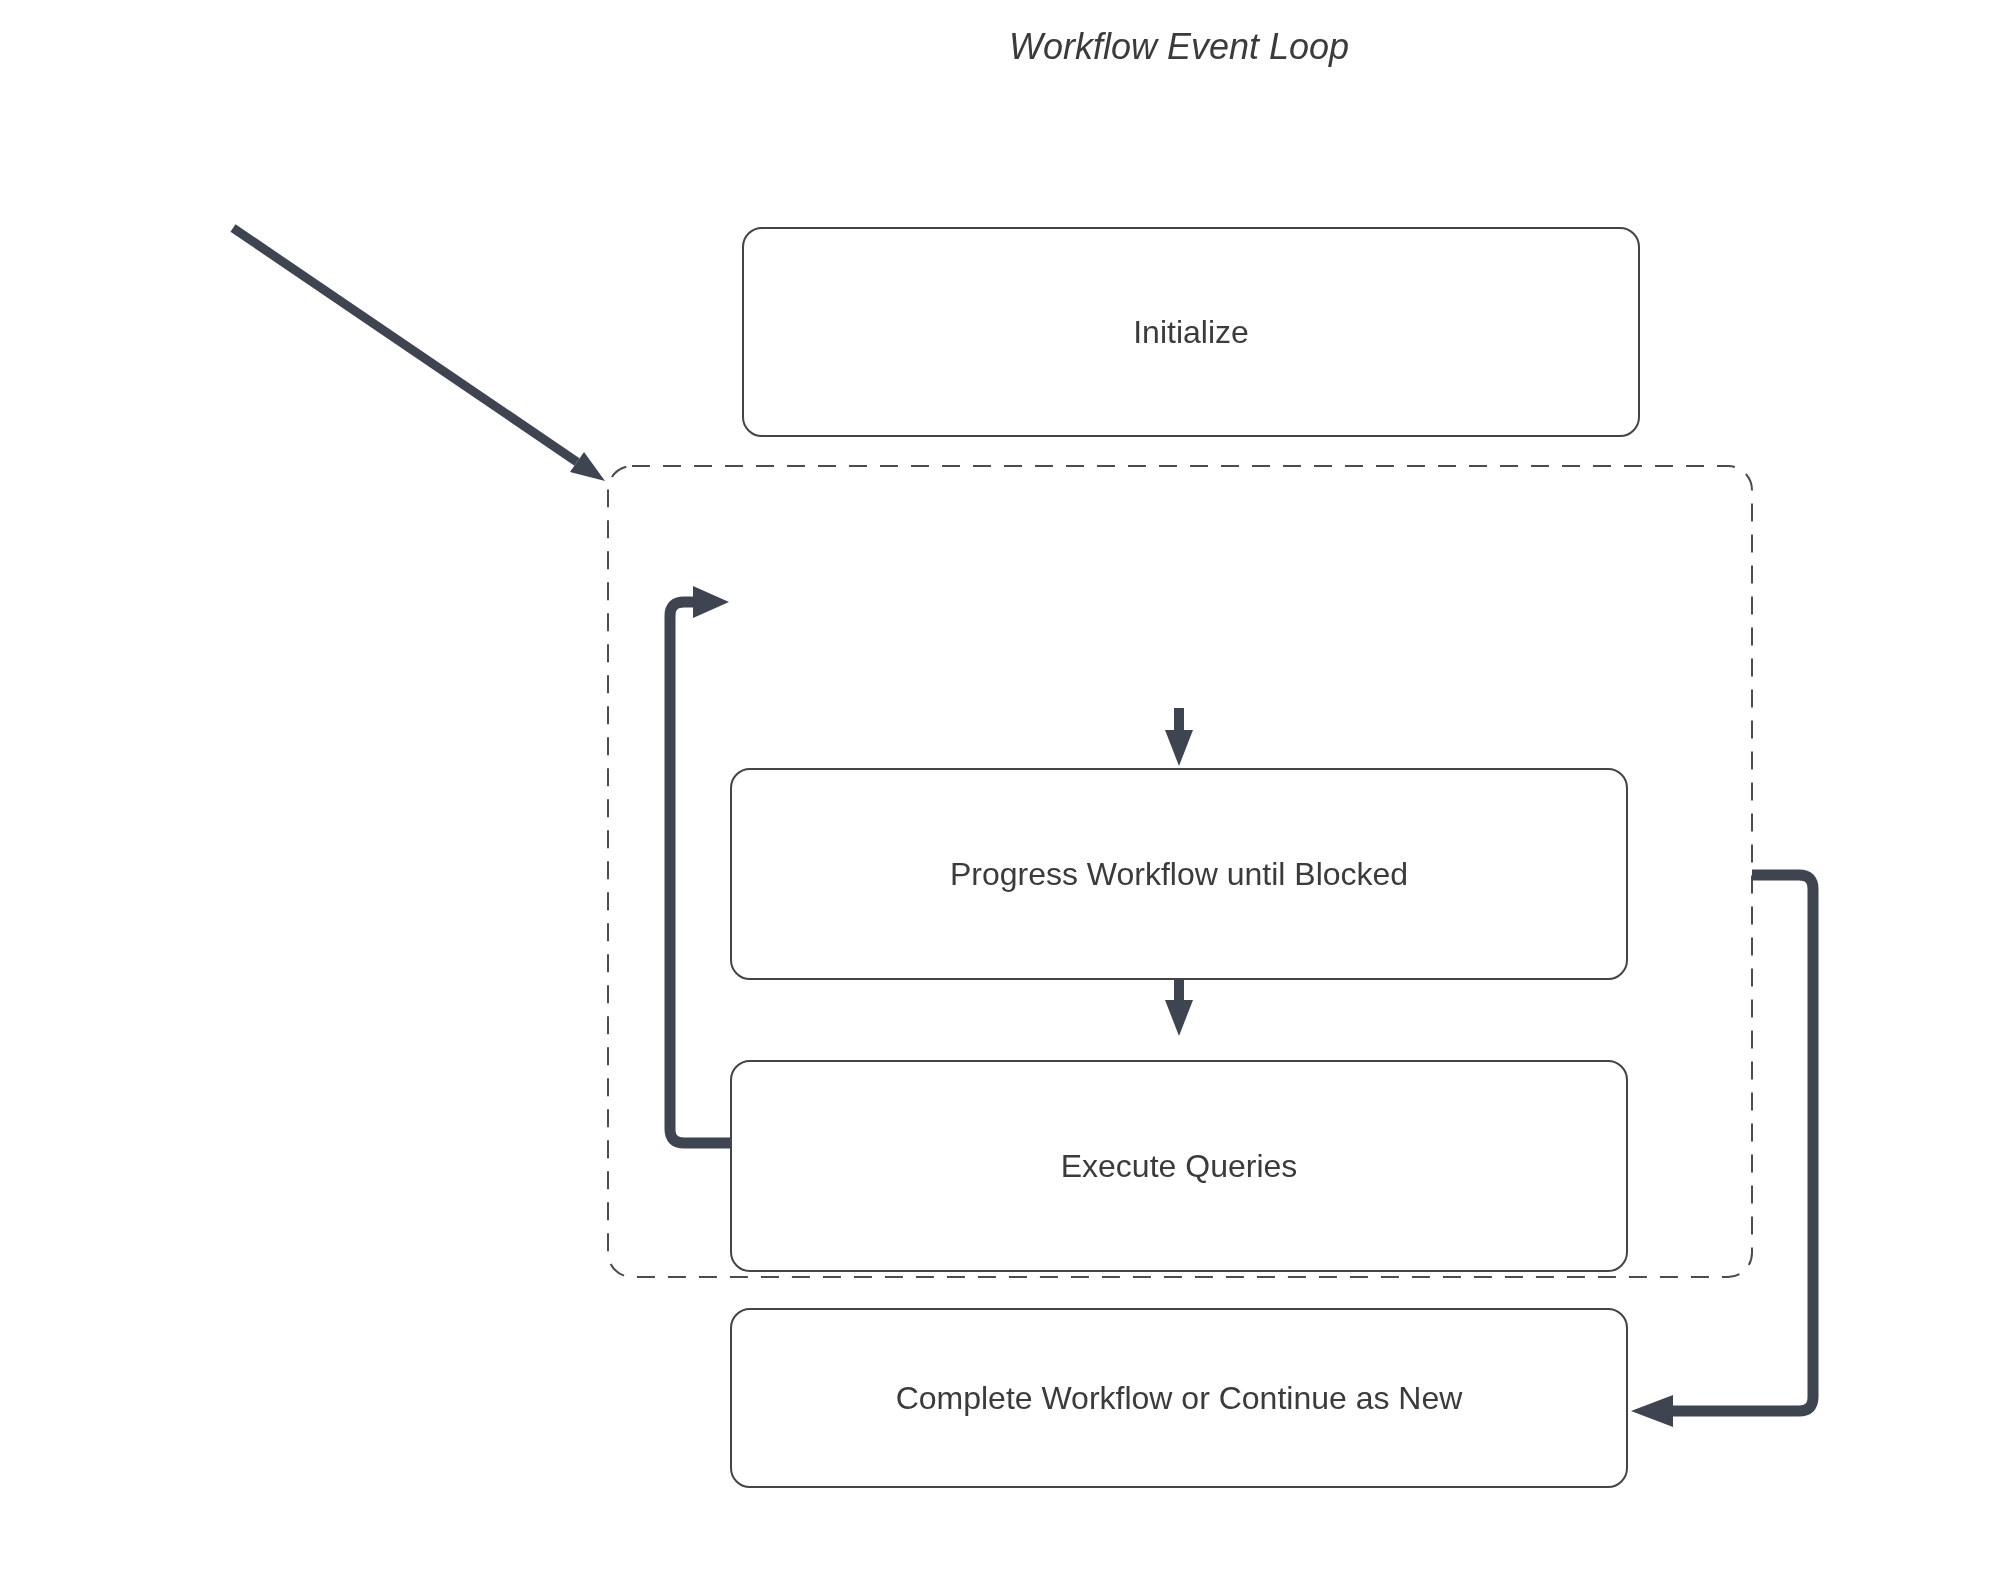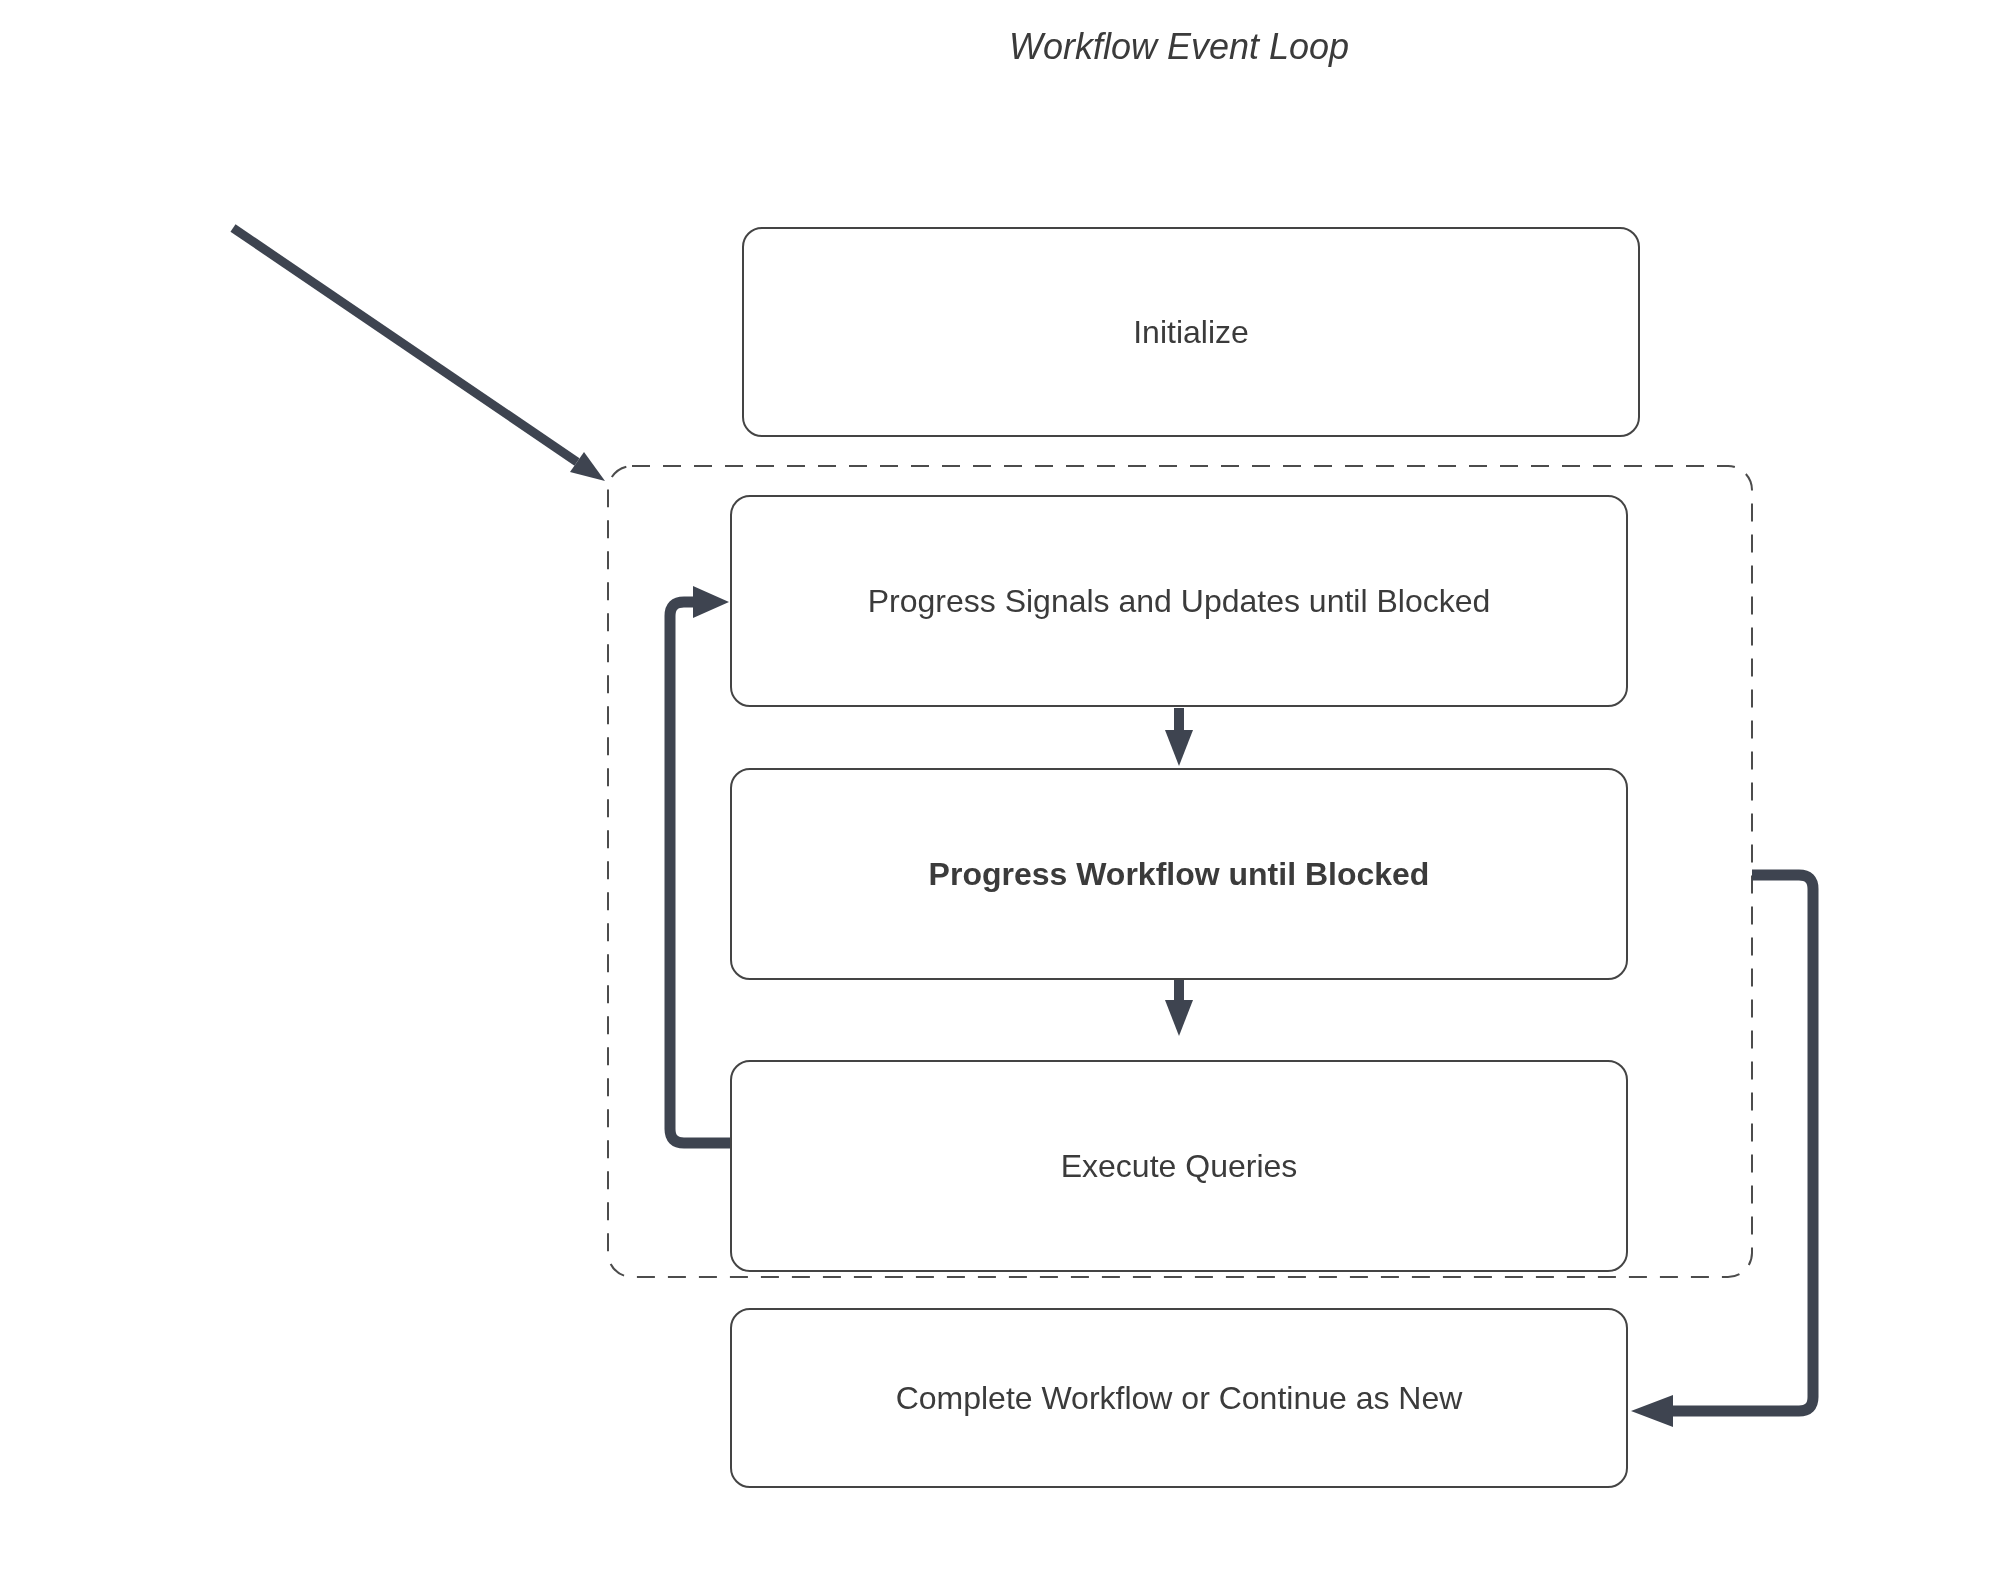--- a/index.html
+++ b/index.html
@@ -46,21 +46,21 @@
     border-radius: 20px;
     display: flex;
     align-items: center;
     justify-content: center;
     text-align: center;
     font-size: 32px;
     color: var(--text, #3b3b3b);
   }
   #node-initialize        { top: 227px;  height: 210px; margin-left: 12px; }
   #node-progress-signals  { top: 495px;  height: 212px; }
-  #node-progress-workflow { top: 768px;  height: 212px; font-weight: bold; }
+  #node-progress-workflow { top: 768px;  height: 212px; }
   #node-execute-queries   { top: 1036px; height: 212px; margin-top: 24px; }
   #node-complete          { top: 1308px; height: 180px; }
   .arrow-line  { stroke: var(--arrow, #3e4450); fill: none; }
   .arrow-head  { fill: var(--arrow, #3e4450); stroke: none; }
   .dashed-rect { stroke: var(--dashed-border, #4c4c4c); fill: none; }
 </style>
 </head>
 <body>
 
 <div class="canvas">
@@ -95,23 +95,20 @@
     </g>
   </svg>
 
   <div class="diagram-title">Workflow Event Loop</div>
 
 
   <div class="node" id="node-initialize">
     <span>Initialize</span>
   </div>
 
-  <div class="node" id="node-progress-signals">
-    <span>Progress Signals and Updates until Blocked</span>
-  </div>
 
   <div class="node" id="node-progress-workflow">
     <span>Progress Workflow until Blocked</span>
   </div>
 
   <div class="node" id="node-execute-queries">
     <span>Execute Queries</span>
   </div>
 
   <div class="node" id="node-complete">

